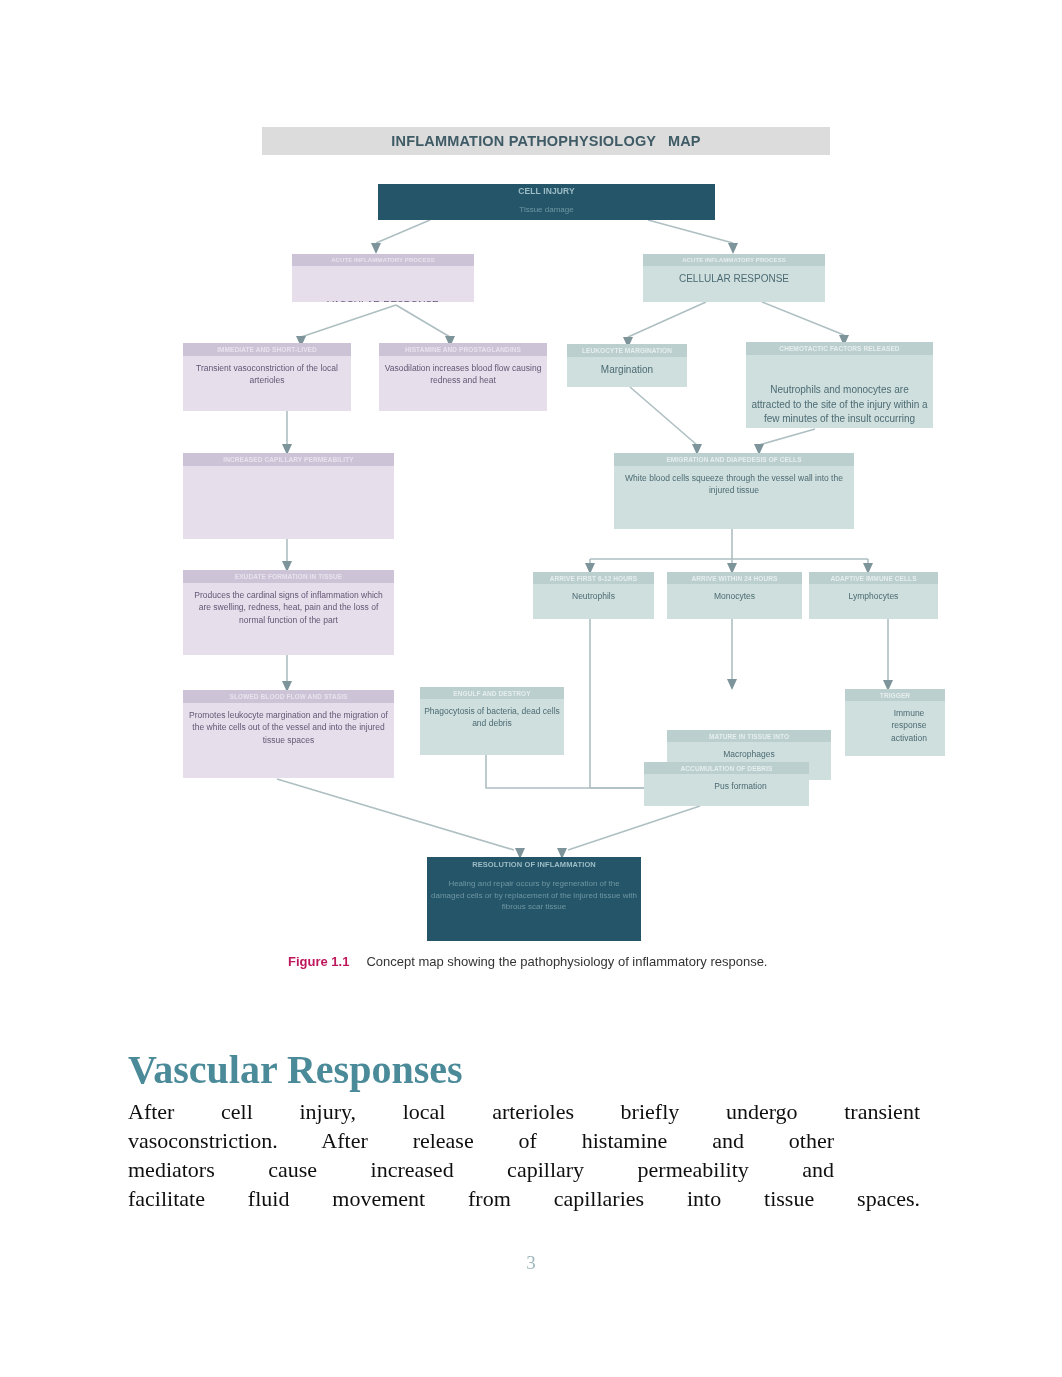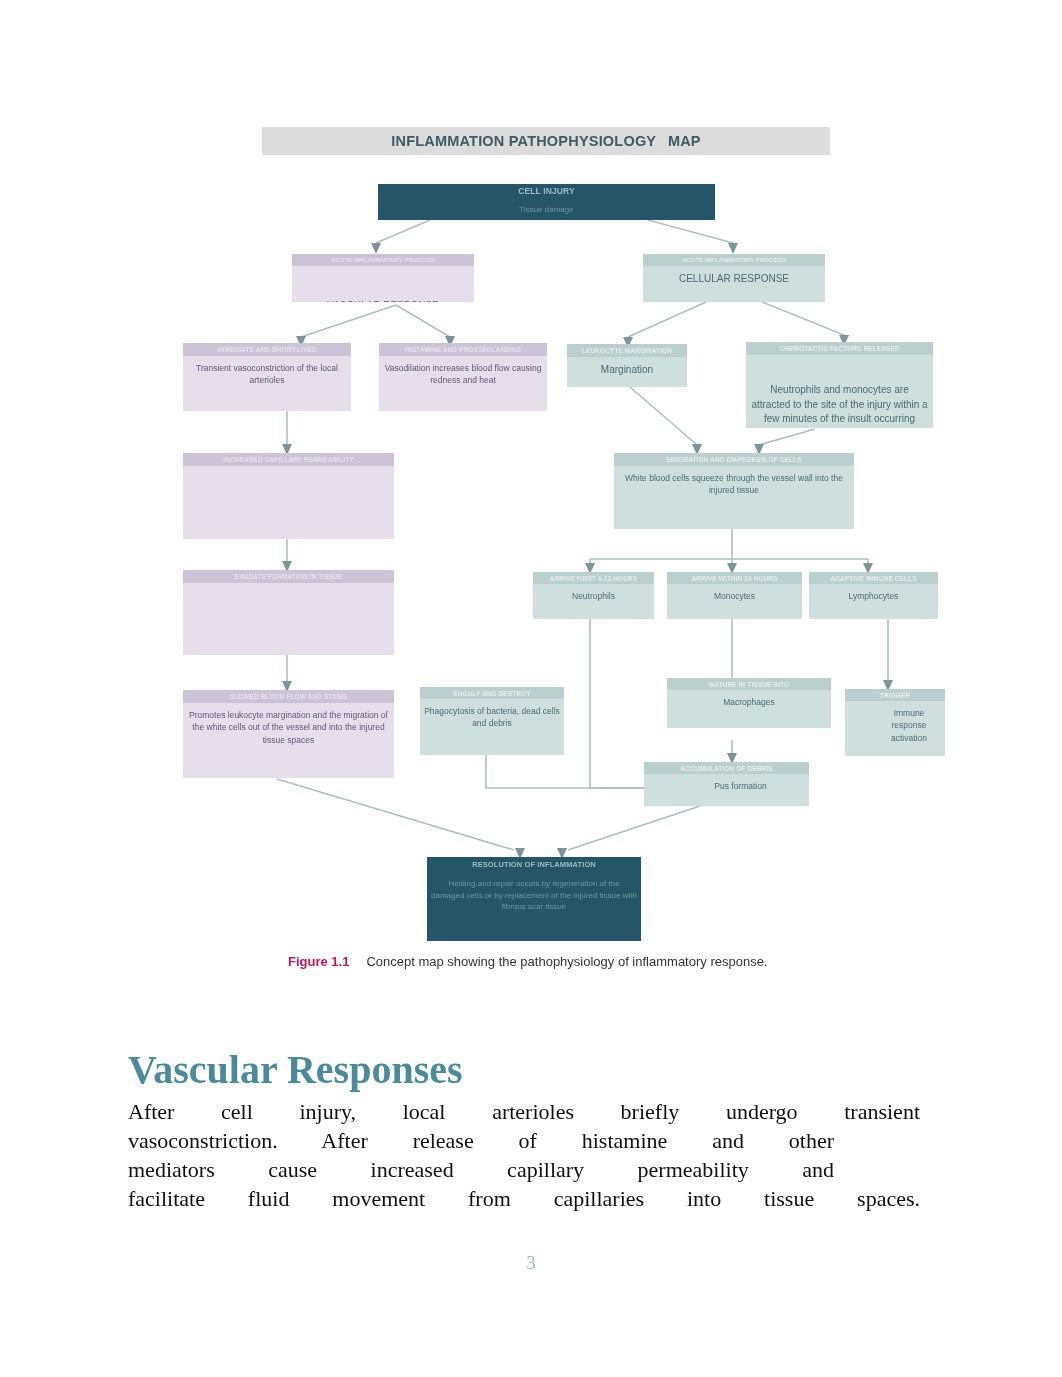--- a/index.html
+++ b/index.html
@@ -128,20 +128,21 @@
       </div>
       <div class="node teal" style="left: 746px; top: 342px; width: 187px; height: 86px;">
         <div class="hd" style="height: 13px; font-size: 6.5px;">CHEMOTACTIC FACTORS RELEASED</div>
         <div class="bd" style="font-size: 10px; margin-top: 22px;">Neutrophils and monocytes are attracted to the site of the injury within a few minutes of the insult occurring</div>
       </div>
       <div class="node purple" style="left: 183px; top: 453px; width: 211px; height: 86px;">
         <div class="hd" style="height: 13px; font-size: 6.5px;">INCREASED CAPILLARY PERMEABILITY</div>
       </div>
       <div class="node purple" style="left: 183px; top: 570px; width: 211px; height: 85px;">
         <div class="hd" style="height: 13px; font-size: 6.5px;">EXUDATE FORMATION IN TISSUE</div>
+        <div class="bd" style="font-size: 8.5px;">Produces the cardinal signs of inflammation which are swelling, redness, heat, pain and the loss of normal function of the part</div>
       </div>
       <div class="node purple" style="left: 183px; top: 690px; width: 211px; height: 88px;">
         <div class="hd" style="height: 13px; font-size: 6.5px;">SLOWED BLOOD FLOW AND STASIS</div>
         <div class="bd" style="font-size: 8.5px;">Promotes leukocyte margination and the migration of the white cells out of the vessel and into the injured tissue spaces</div>
       </div>
       <div class="node teal" style="left: 614px; top: 453px; width: 240px; height: 76px;">
         <div class="hd" style="height: 13px; font-size: 6.5px;">EMIGRATION AND DIAPEDESIS OF CELLS</div>
         <div class="bd" style="font-size: 8.5px;">White blood cells squeeze through the vessel wall into the injured tissue</div>
       </div>
       <div class="node teal" style="left: 533px; top: 572px; width: 121px; height: 47px;">
@@ -153,21 +154,21 @@
         <div class="bd" style="font-size: 8.5px;">Monocytes</div>
       </div>
       <div class="node teal" style="left: 809px; top: 572px; width: 129px; height: 47px; justify-content: center;">
         <div class="hd" style="height: 12px; font-size: 6.5px;">ADAPTIVE IMMUNE CELLS</div>
         <div class="bd" style="font-size: 8.5px;">Lymphocytes</div>
       </div>
       <div class="node teal" style="left: 420px; top: 687px; width: 144px; height: 68px;">
         <div class="hd" style="height: 12px; font-size: 6.5px;">ENGULF AND DESTROY</div>
         <div class="bd" style="font-size: 8.5px;">Phagocytosis of bacteria, dead cells and debris</div>
       </div>
-      <div class="node teal" style="left: 667px; top: 678px; width: 164px; height: 50px;">
+      <div class="node teal" style="left: 667px; top: 730px; width: 164px; height: 50px;">
         <div class="hd" style="height: 12px; font-size: 6.5px;">MATURE IN TISSUE INTO</div>
         <div class="bd" style="font-size: 8.5px;">Macrophages</div>
       </div>
       <div class="node teal" style="left: 845px; top: 689px; width: 100px; height: 67px;">
         <div class="hd" style="height: 12px; font-size: 6.5px;">TRIGGER</div>
         <div class="bd" style="font-size: 8.5px; padding-left: 32px;">Immune response activation</div>
       </div>
       <div class="node teal" style="left: 644px; top: 762px; width: 165px; height: 44px;">
         <div class="hd" style="height: 12px; font-size: 6.5px;">ACCUMULATION OF DEBRIS</div>
         <div class="bd" style="font-size: 8.5px; padding-left: 32px;">Pus formation</div>

